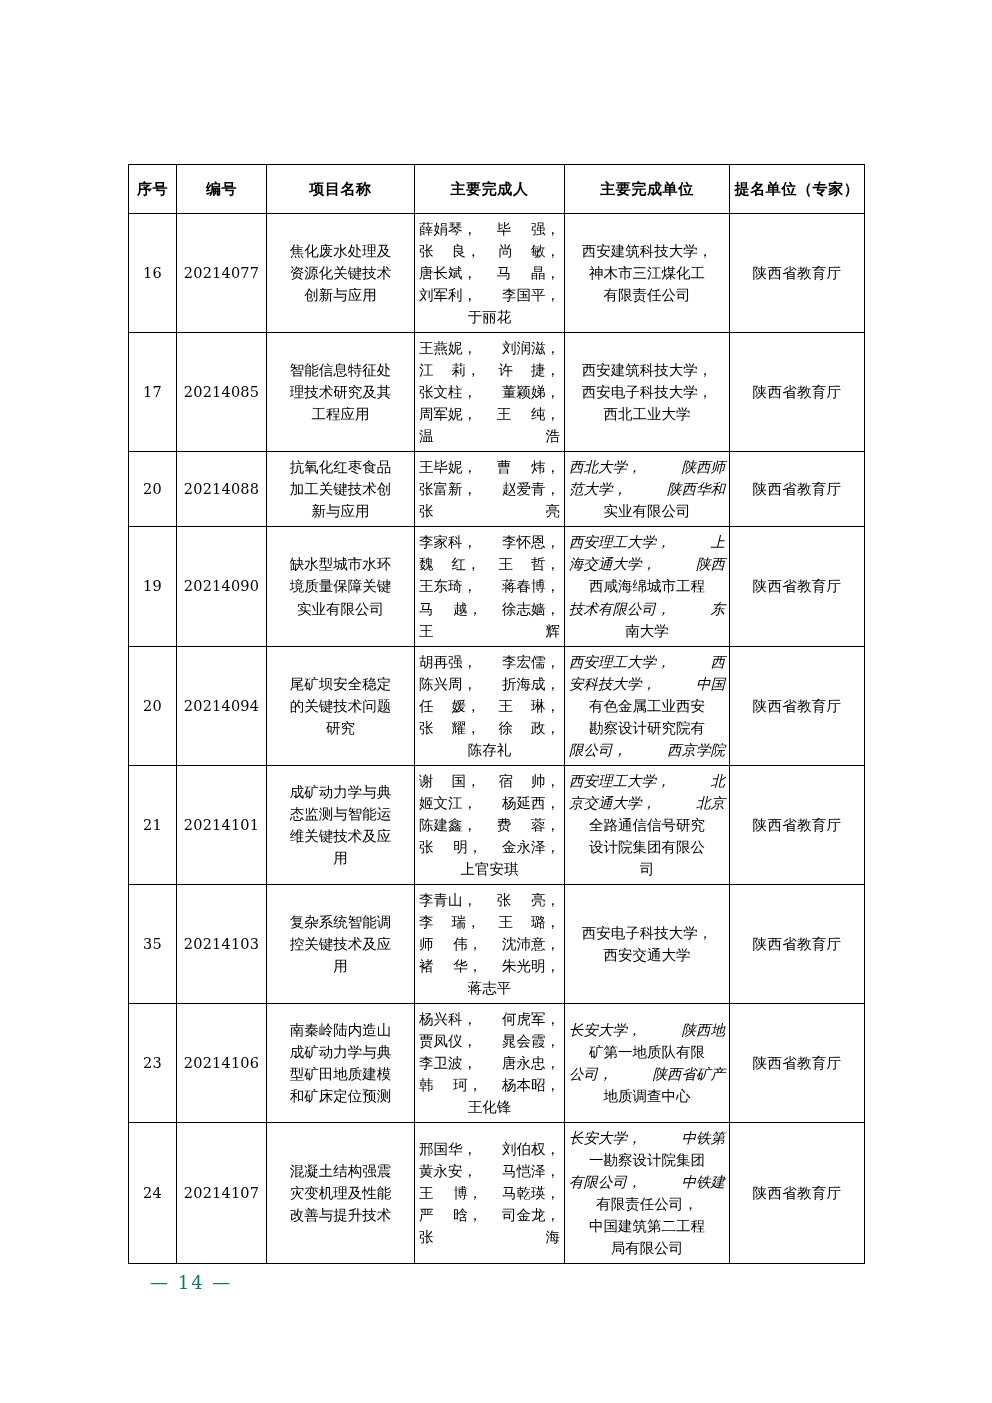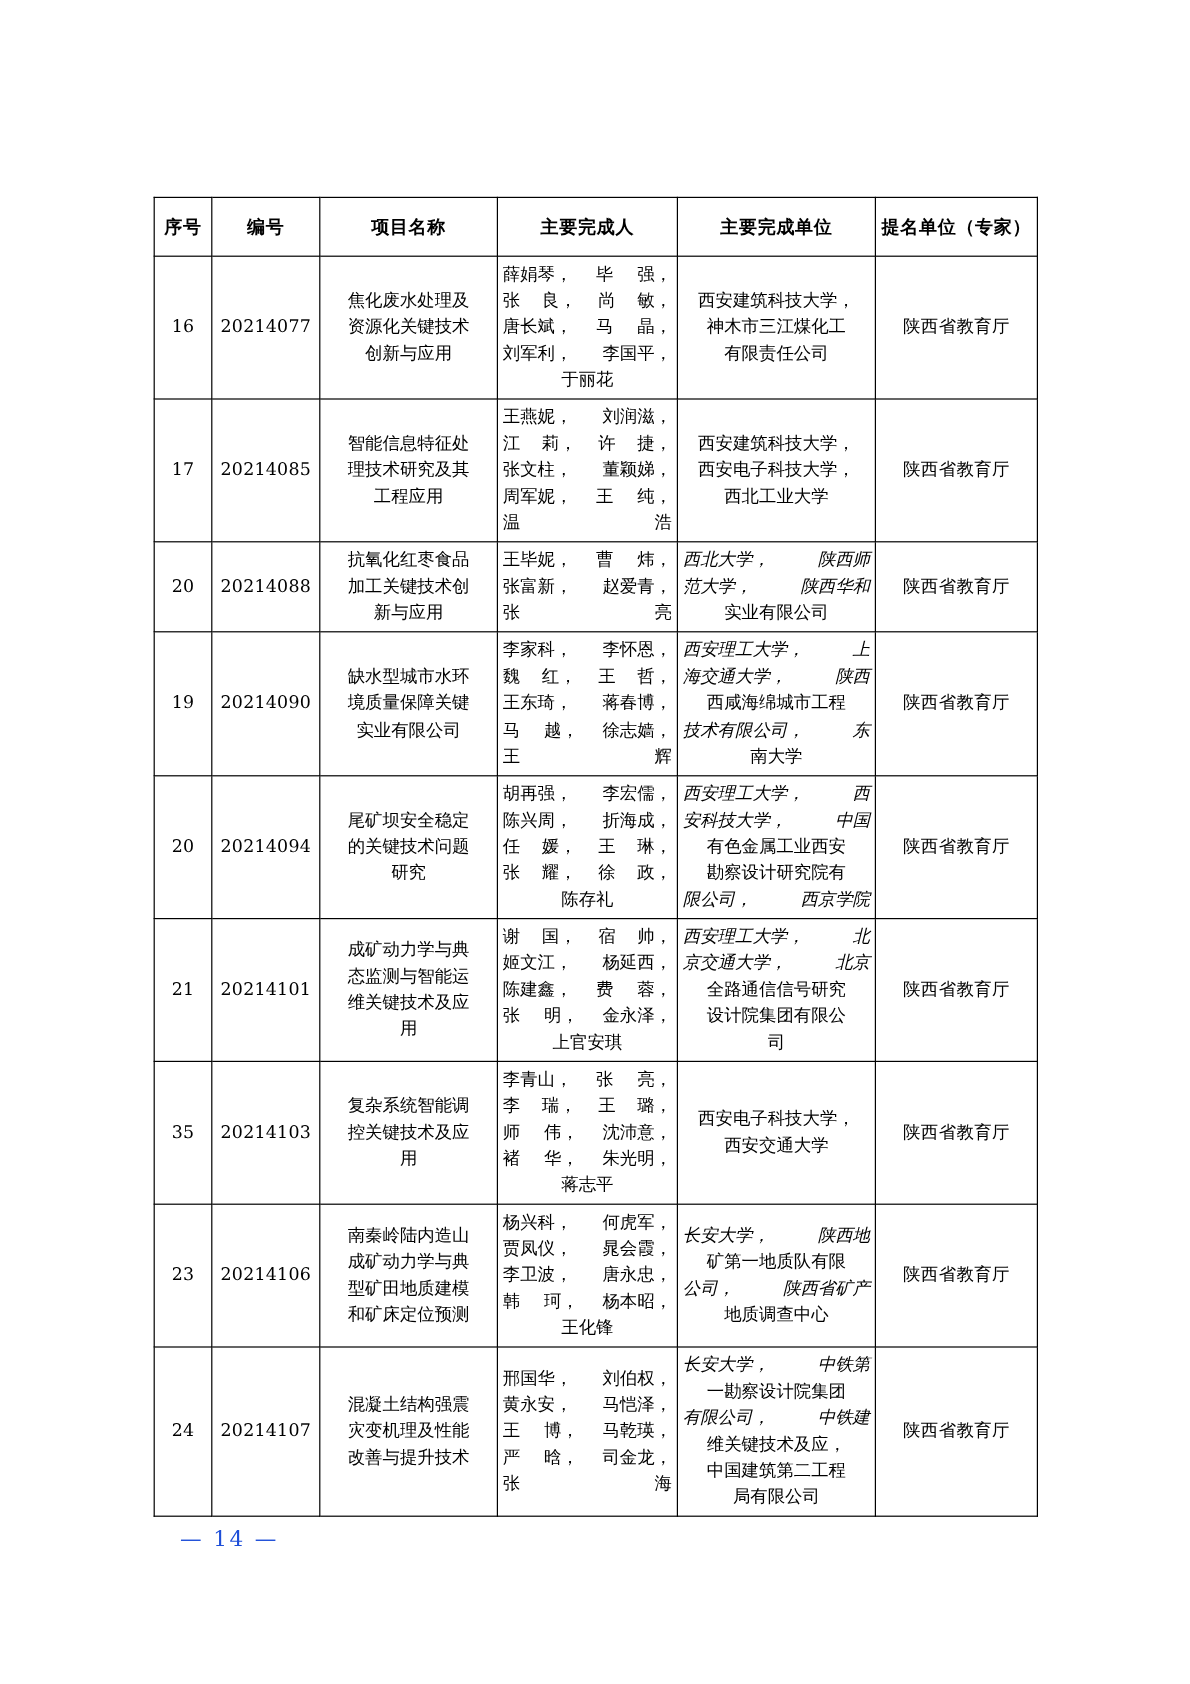--- a/index.html
+++ b/index.html
@@ -91,21 +91,21 @@
     justify-content: space-between;
     font-style: italic;
   }
   .footer {
     position: absolute;
     left: 150px;
     top: 1272px;
     font-size: 18px;
     font-family: "DejaVu Serif", "Liberation Serif", serif;
     letter-spacing: 2px;
-    color: #1d4ed8;
+    color: #0f766e;
   }
 </style>
 </head>
 <body>
 
 <div class="page">
 
   <div class="table-wrap">
     <table class="award-table">
       <colgroup>
@@ -557,21 +557,21 @@
               <span class="cell-lines">
                 <span class="ln sp">
                   <span>长安大学，</span>
                   <span>中铁第</span>
                 </span>
                 <span class="ln">一勘察设计院集团</span>
                 <span class="ln sp">
                   <span>有限公司，</span>
                   <span>中铁建</span>
                 </span>
-                <span class="ln">维关键技术及应，</span>
+                <span class="ln">有限责任公司，</span>
                 <span class="ln">中国建筑第二工程</span>
                 <span class="ln">局有限公司</span>
               </span>
             </td>
             <td class="nom">陕西省教育厅</td>
           </tr>
         </tbody>
     </table>
   </div>
 

